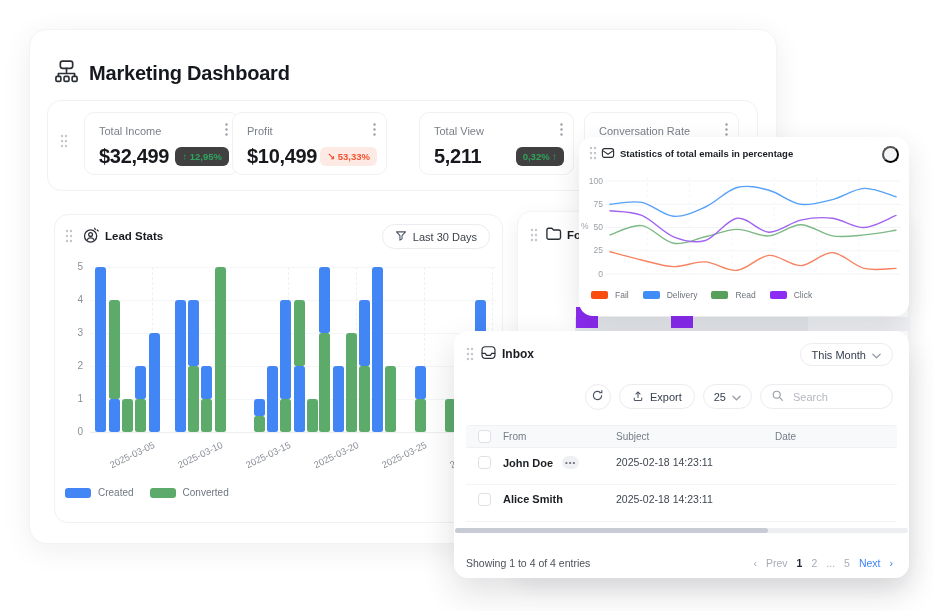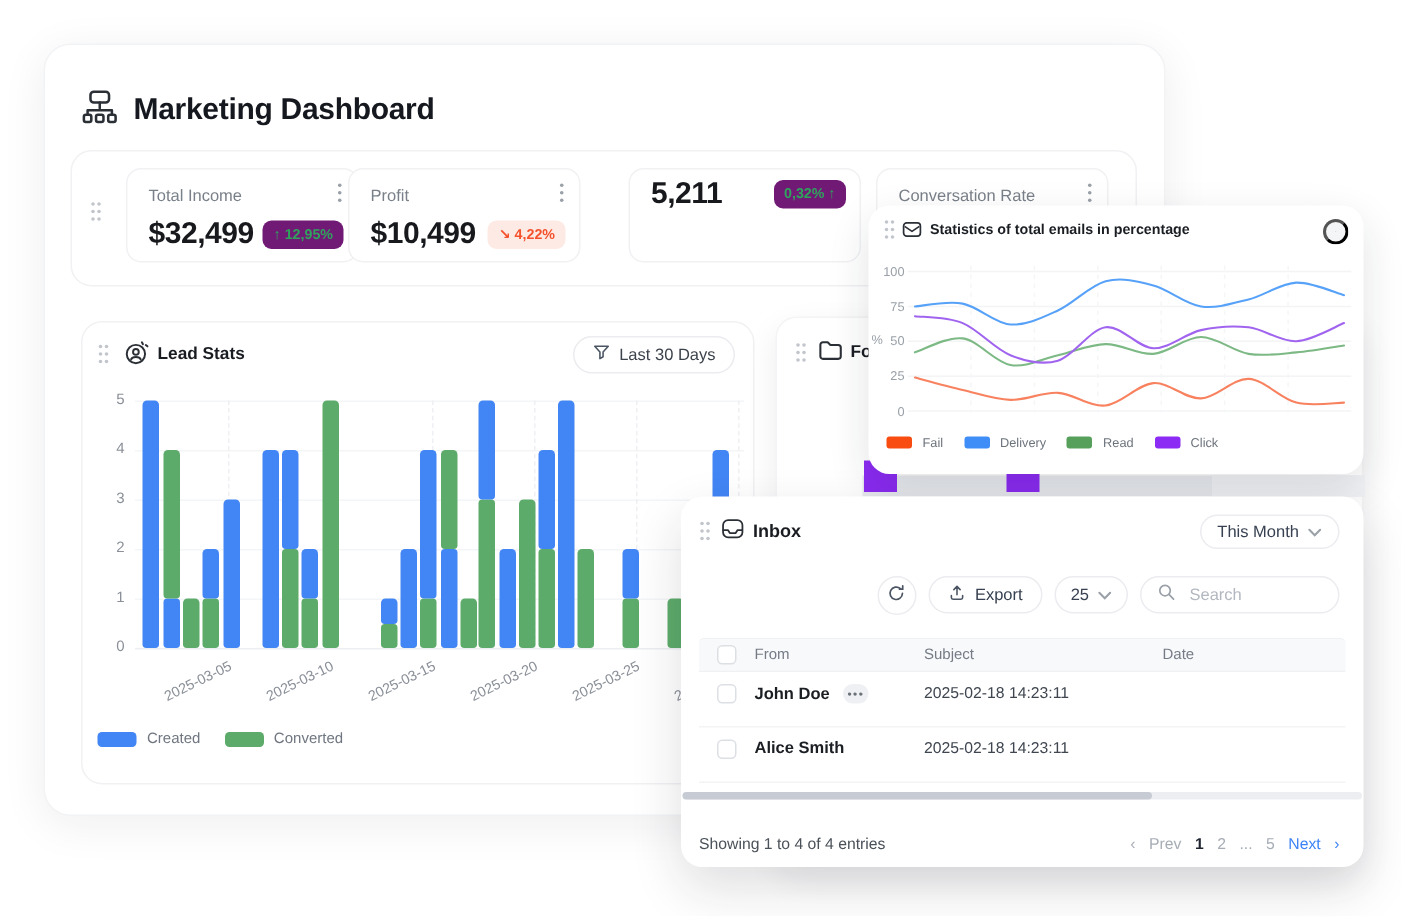--- a/index.html
+++ b/index.html
@@ -15,21 +15,21 @@
 
   
   .stats-row{position:absolute;left:17px;top:70px;width:711px;height:91px;border:1px solid #f1f1f4;border-radius:14px;}
   .stats-drag{position:absolute;left:12px;top:33px;}
   .stat-card{position:absolute;top:11px;width:155px;height:63px;border:1px solid #f1f1f4;border-radius:10px;background:#fff;}
   .stat-top{display:flex;justify-content:space-between;align-items:center;padding:9px 10px 0 14px;}
   .stat-label{font-size:11px;color:#7a8089;}
   .stat-bottom{display:flex;justify-content:space-between;align-items:center;padding:5px 9px 0 14px;}
   .stat-value{font-size:20px;font-weight:700;color:#17191d;letter-spacing:-.3px;}
   .badge{font-size:9.5px;font-weight:700;padding:4px 7px;border-radius:6px;white-space:nowrap;}
-  .badge.positive{color:#2fa45c;background:#701a75;}
+  .badge.positive{color:#2fa45c;background:#404040;}
   .badge.negative{color:#f4512c;background:#fdeae4;}
 
   
   .w-card{position:absolute;background:#fff;border:1px solid #f1f1f4;border-radius:14px;}
   .card-head{position:absolute;left:0;top:0;right:0;height:34px;}
   .card-title{font-size:11.5px;font-weight:700;color:#191c21;}
 
   
   .lead-card{left:24px;top:184px;width:449px;height:309px;}
   .filter-btn{position:absolute;right:12px;top:9px;height:25px;display:flex;align-items:center;gap:6px;
@@ -161,24 +161,34 @@
               <span style="cursor: pointer;"><svg width="3" height="13" viewBox="0 0 3 13">
                   <g fill="#9aa0a8">
                     <circle cx="1.5" cy="1.5" r="1.2"></circle>
                     <circle cx="1.5" cy="6.5" r="1.2"></circle>
                     <circle cx="1.5" cy="11.5" r="1.2"></circle>
                   </g>
                 </svg></span>
             </div>
             <div class="stat-bottom">
               <span class="stat-value">$10,499</span>
-              <span class="badge negative">↘ 4,22%</span>
+              <span class="badge negative">↘ 53,33%</span>
             </div>
           </div>
           <div class="stat-card" style="left: 371px;">
+            <div class="stat-top">
+              <span class="stat-label">Total View</span>
+              <span style="cursor: pointer;"><svg width="3" height="13" viewBox="0 0 3 13">
+                  <g fill="#9aa0a8">
+                    <circle cx="1.5" cy="1.5" r="1.2"></circle>
+                    <circle cx="1.5" cy="6.5" r="1.2"></circle>
+                    <circle cx="1.5" cy="11.5" r="1.2"></circle>
+                  </g>
+                </svg></span>
+            </div>
             <div class="stat-bottom">
               <span class="stat-value">5,211</span>
               <span class="badge positive">0,32% ↑</span>
             </div>
           </div>
           <div class="stat-card" style="left: 536px;">
             <div class="stat-top">
               <span class="stat-label">Conversation Rate</span>
               <span style="cursor: pointer;"><svg width="3" height="13" viewBox="0 0 3 13">
                   <g fill="#9aa0a8">

